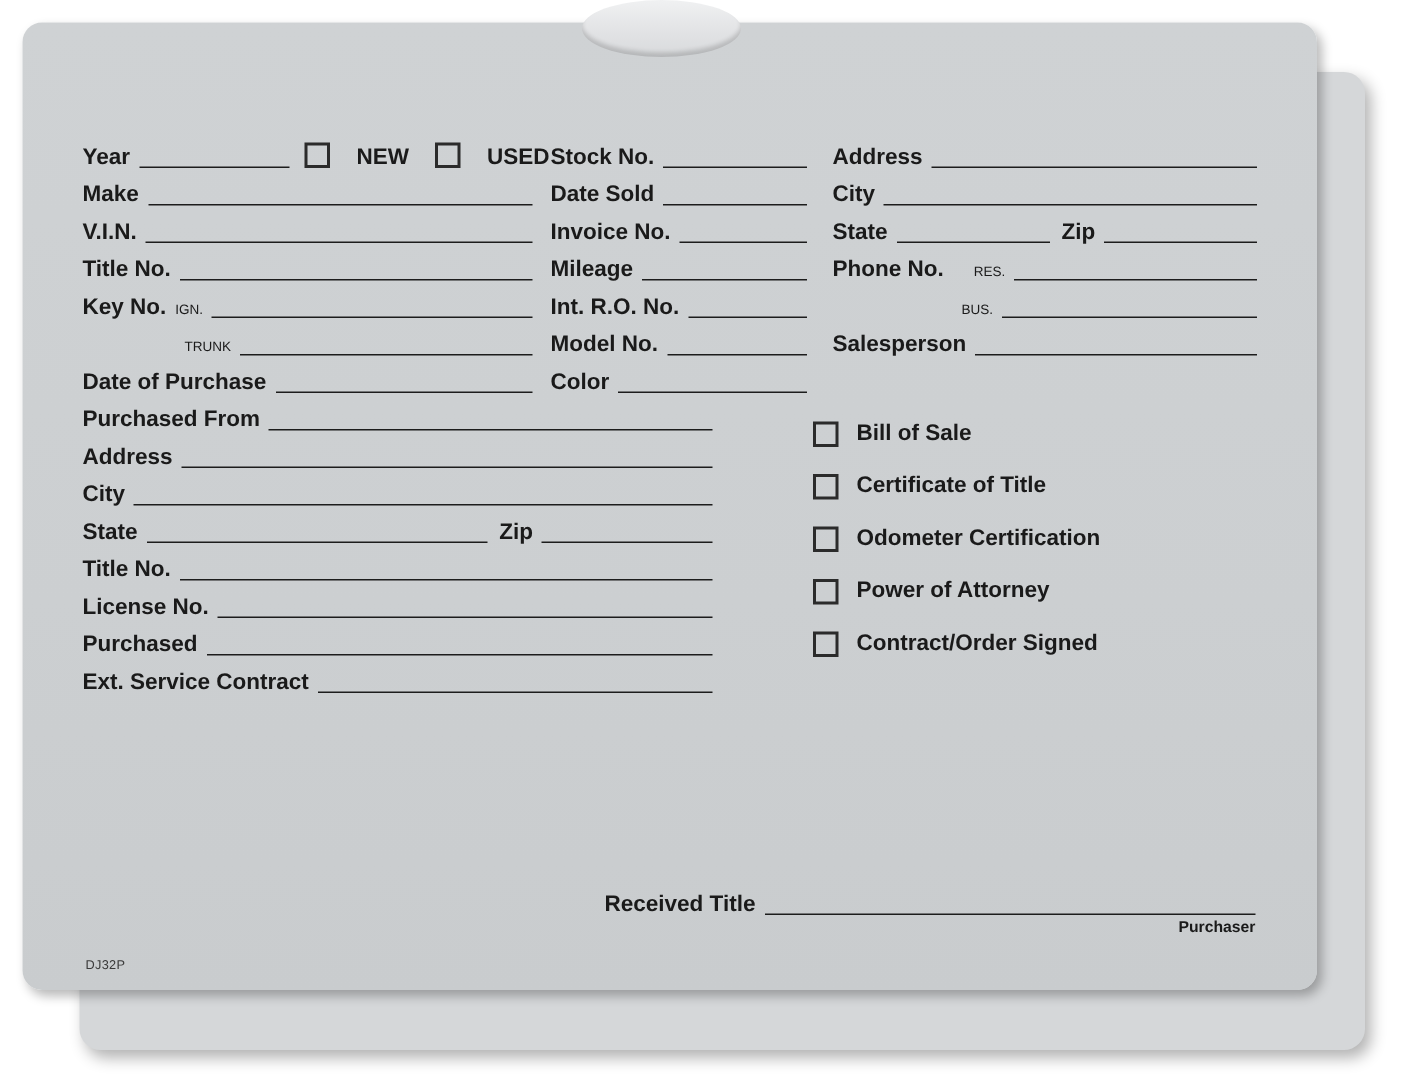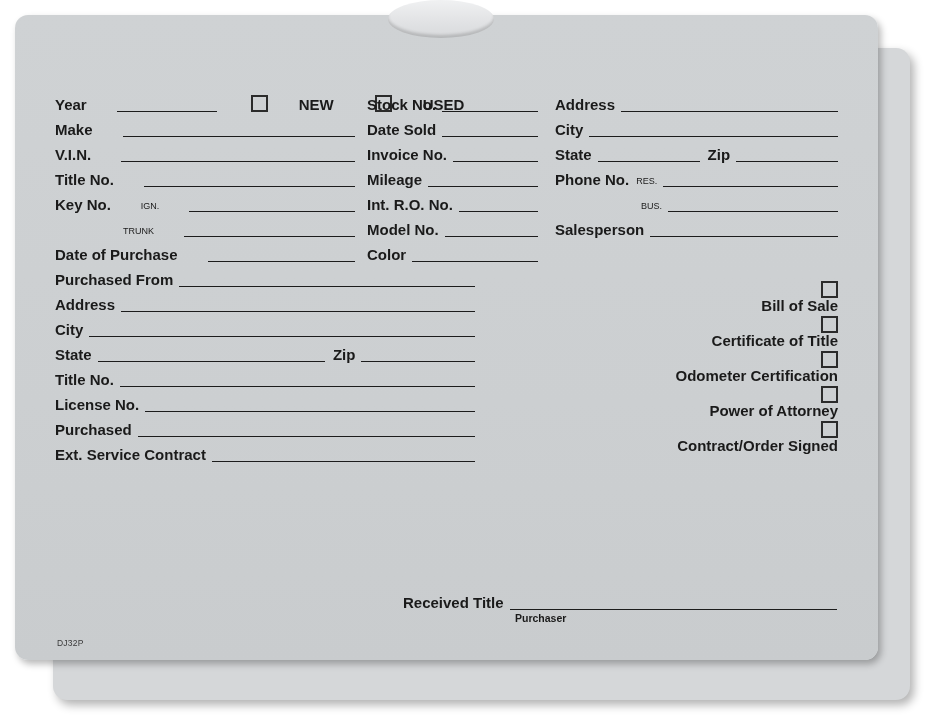--- a/index.html
+++ b/index.html
@@ -46,60 +46,60 @@
   .line {
     flex: 1 1 auto;
     border-bottom: 1.6px solid #1c1c1c;
     margin-left: 6px;
     height: 1px;
   }
   .row {
     display: flex; align-items: flex-end;
     height: 25px; width: 420px;
   }
-  .row.short { width: 300px; gap: 24px; }
+  .row.short { width: 300px; }
 
   .col-left  { position: absolute; left: 40px;  top: 72px; }
   .col-mid   { position: absolute; left: 352px; top: 72px; width: 171px; }
   .col-mid .row { width: 171px; }
   .col-right { position: absolute; left: 540px; top: 72px; width: 283px; }
   .col-right .row { width: 283px; }
 
   .box {
     width: 17px; height: 17px;
     border: 2px solid #2b2b2b;
     background: transparent;
     flex: 0 0 auto;
   }
   .yr-line { flex: 0 0 100px; }
   .yr-box-new { margin-left: 10px; }
   .yr-box-used { margin-left: 17px; }
-  .yr-cap { margin-left: 7px; }
+  .yr-cap { margin-left: 18px; }
 
   .zip-lbl { margin-left: 8px; }
   .l-state1 { flex: 2.3 1 0; }
   .l-state2 { flex: 1.15 1 0; }
   .r-state1 { flex: 1 1 0; }
   .r-state2 { flex: 1 1 0; }
 
   .indent-trunk { padding-left: 68px; }
   .indent-bus   { padding-left: 86px; }
 
   .cb-col { position: absolute; left: 527px; top: 266px; width: 296px; }
-  .cb-row { display: flex; align-items: flex-end; height: 35px; flex-direction: column; }
+  .cb-row { display: flex; align-items: flex-start; height: 35px; }
   .cb-row .lbl { margin-left: 12px; padding-bottom: 2px; }
 
   .received {
     position: absolute; left: 388px; top: 570px;
     width: 434px; height: 25px;
     display: flex; align-items: flex-end;
   }
   .purchaser {
     position: absolute; left: 500px; top: 597px; width: 322px;
-    text-align: left; font-weight: bold; font-size: 10.5px; color: #1a1a1a;
+    text-align: right; font-weight: bold; font-size: 10.5px; color: #1a1a1a;
   }
   .form-code {
     position: absolute; left: 42px; top: 623px;
     font-size: 8.5px; color: #3a3a3a; letter-spacing: 0.2px;
   }
 </style>
 </head>
 <body>
 
 <div class="scene">
@@ -219,21 +219,21 @@
         <span class="line"></span>
       </div>
       <div class="row">
         <span class="lbl">State</span>
         <span class="line r-state1"></span>
         <span class="lbl zip-lbl">Zip</span>
         <span class="line r-state2"></span>
       </div>
       <div class="row">
         <span class="lbl">Phone No.</span>
-        <span class="sm" style="margin-left:7px">RES.</span>
+        <span class="sm" style="margin-left:20px">RES.</span>
         <span class="line"></span>
       </div>
       <div class="row indent-bus">
         <span class="sm">BUS.</span>
         <span class="line"></span>
       </div>
       <div class="row">
         <span class="lbl">Salesperson</span>
         <span class="line"></span>
       </div>

